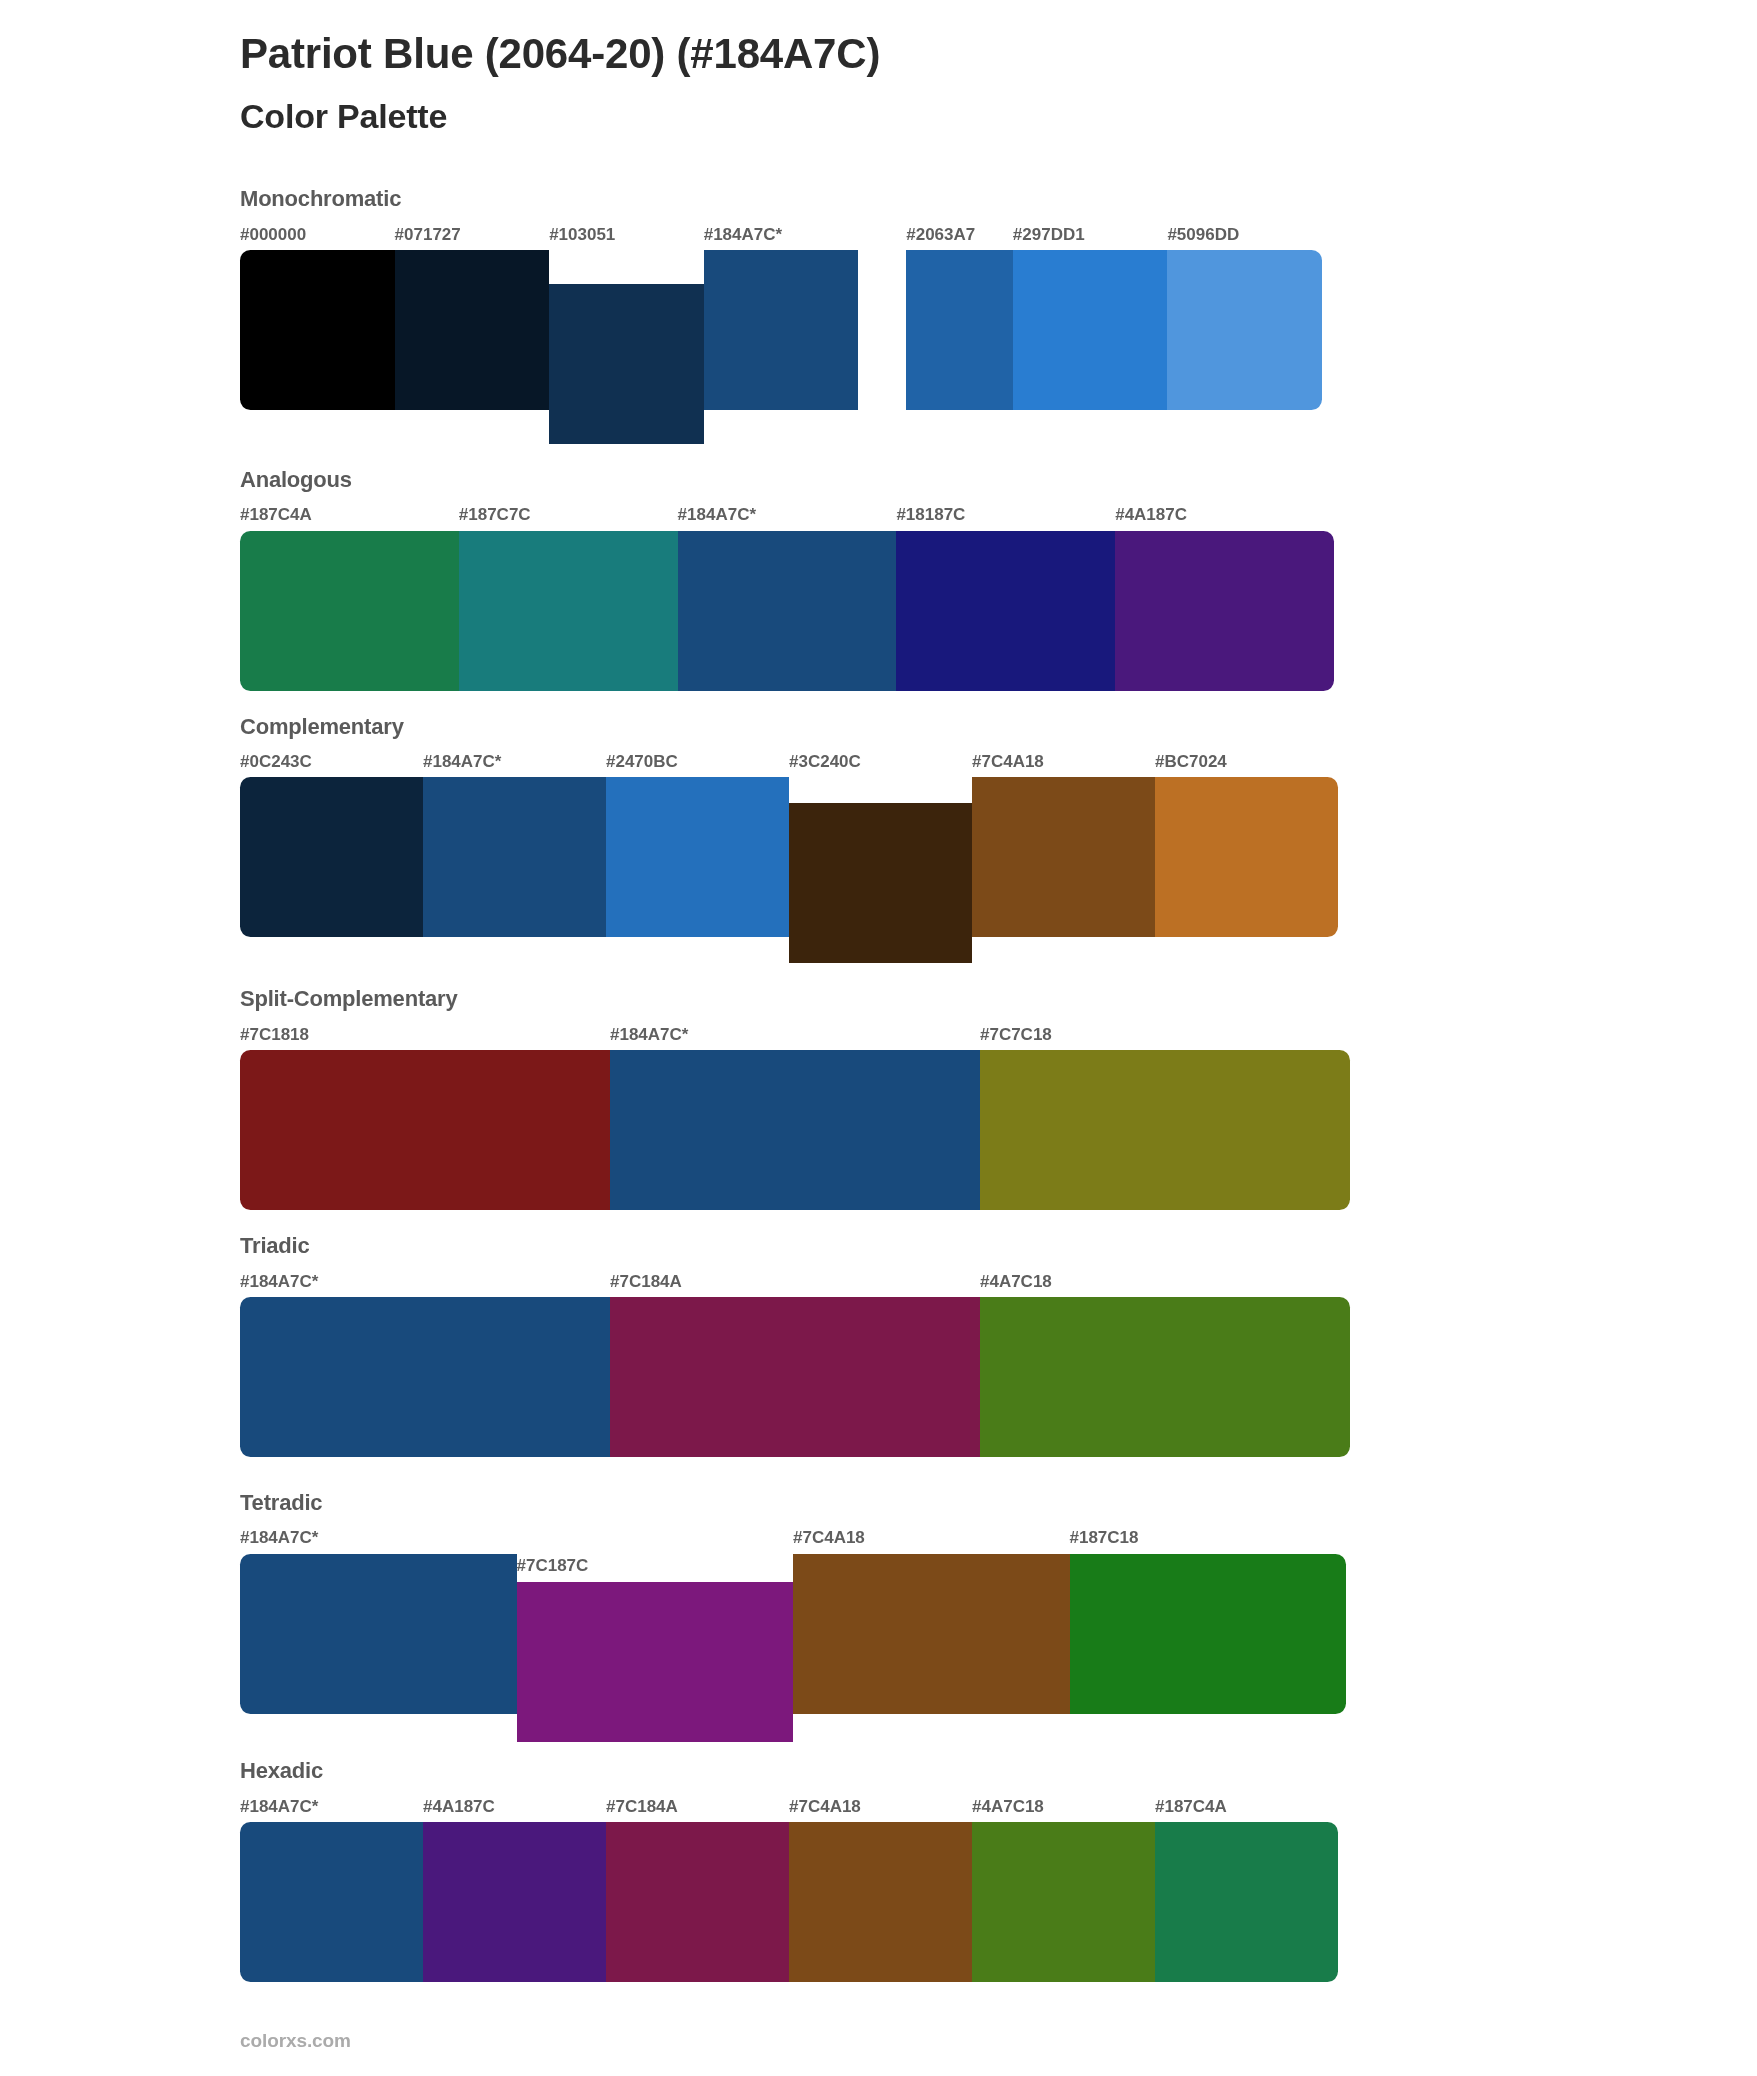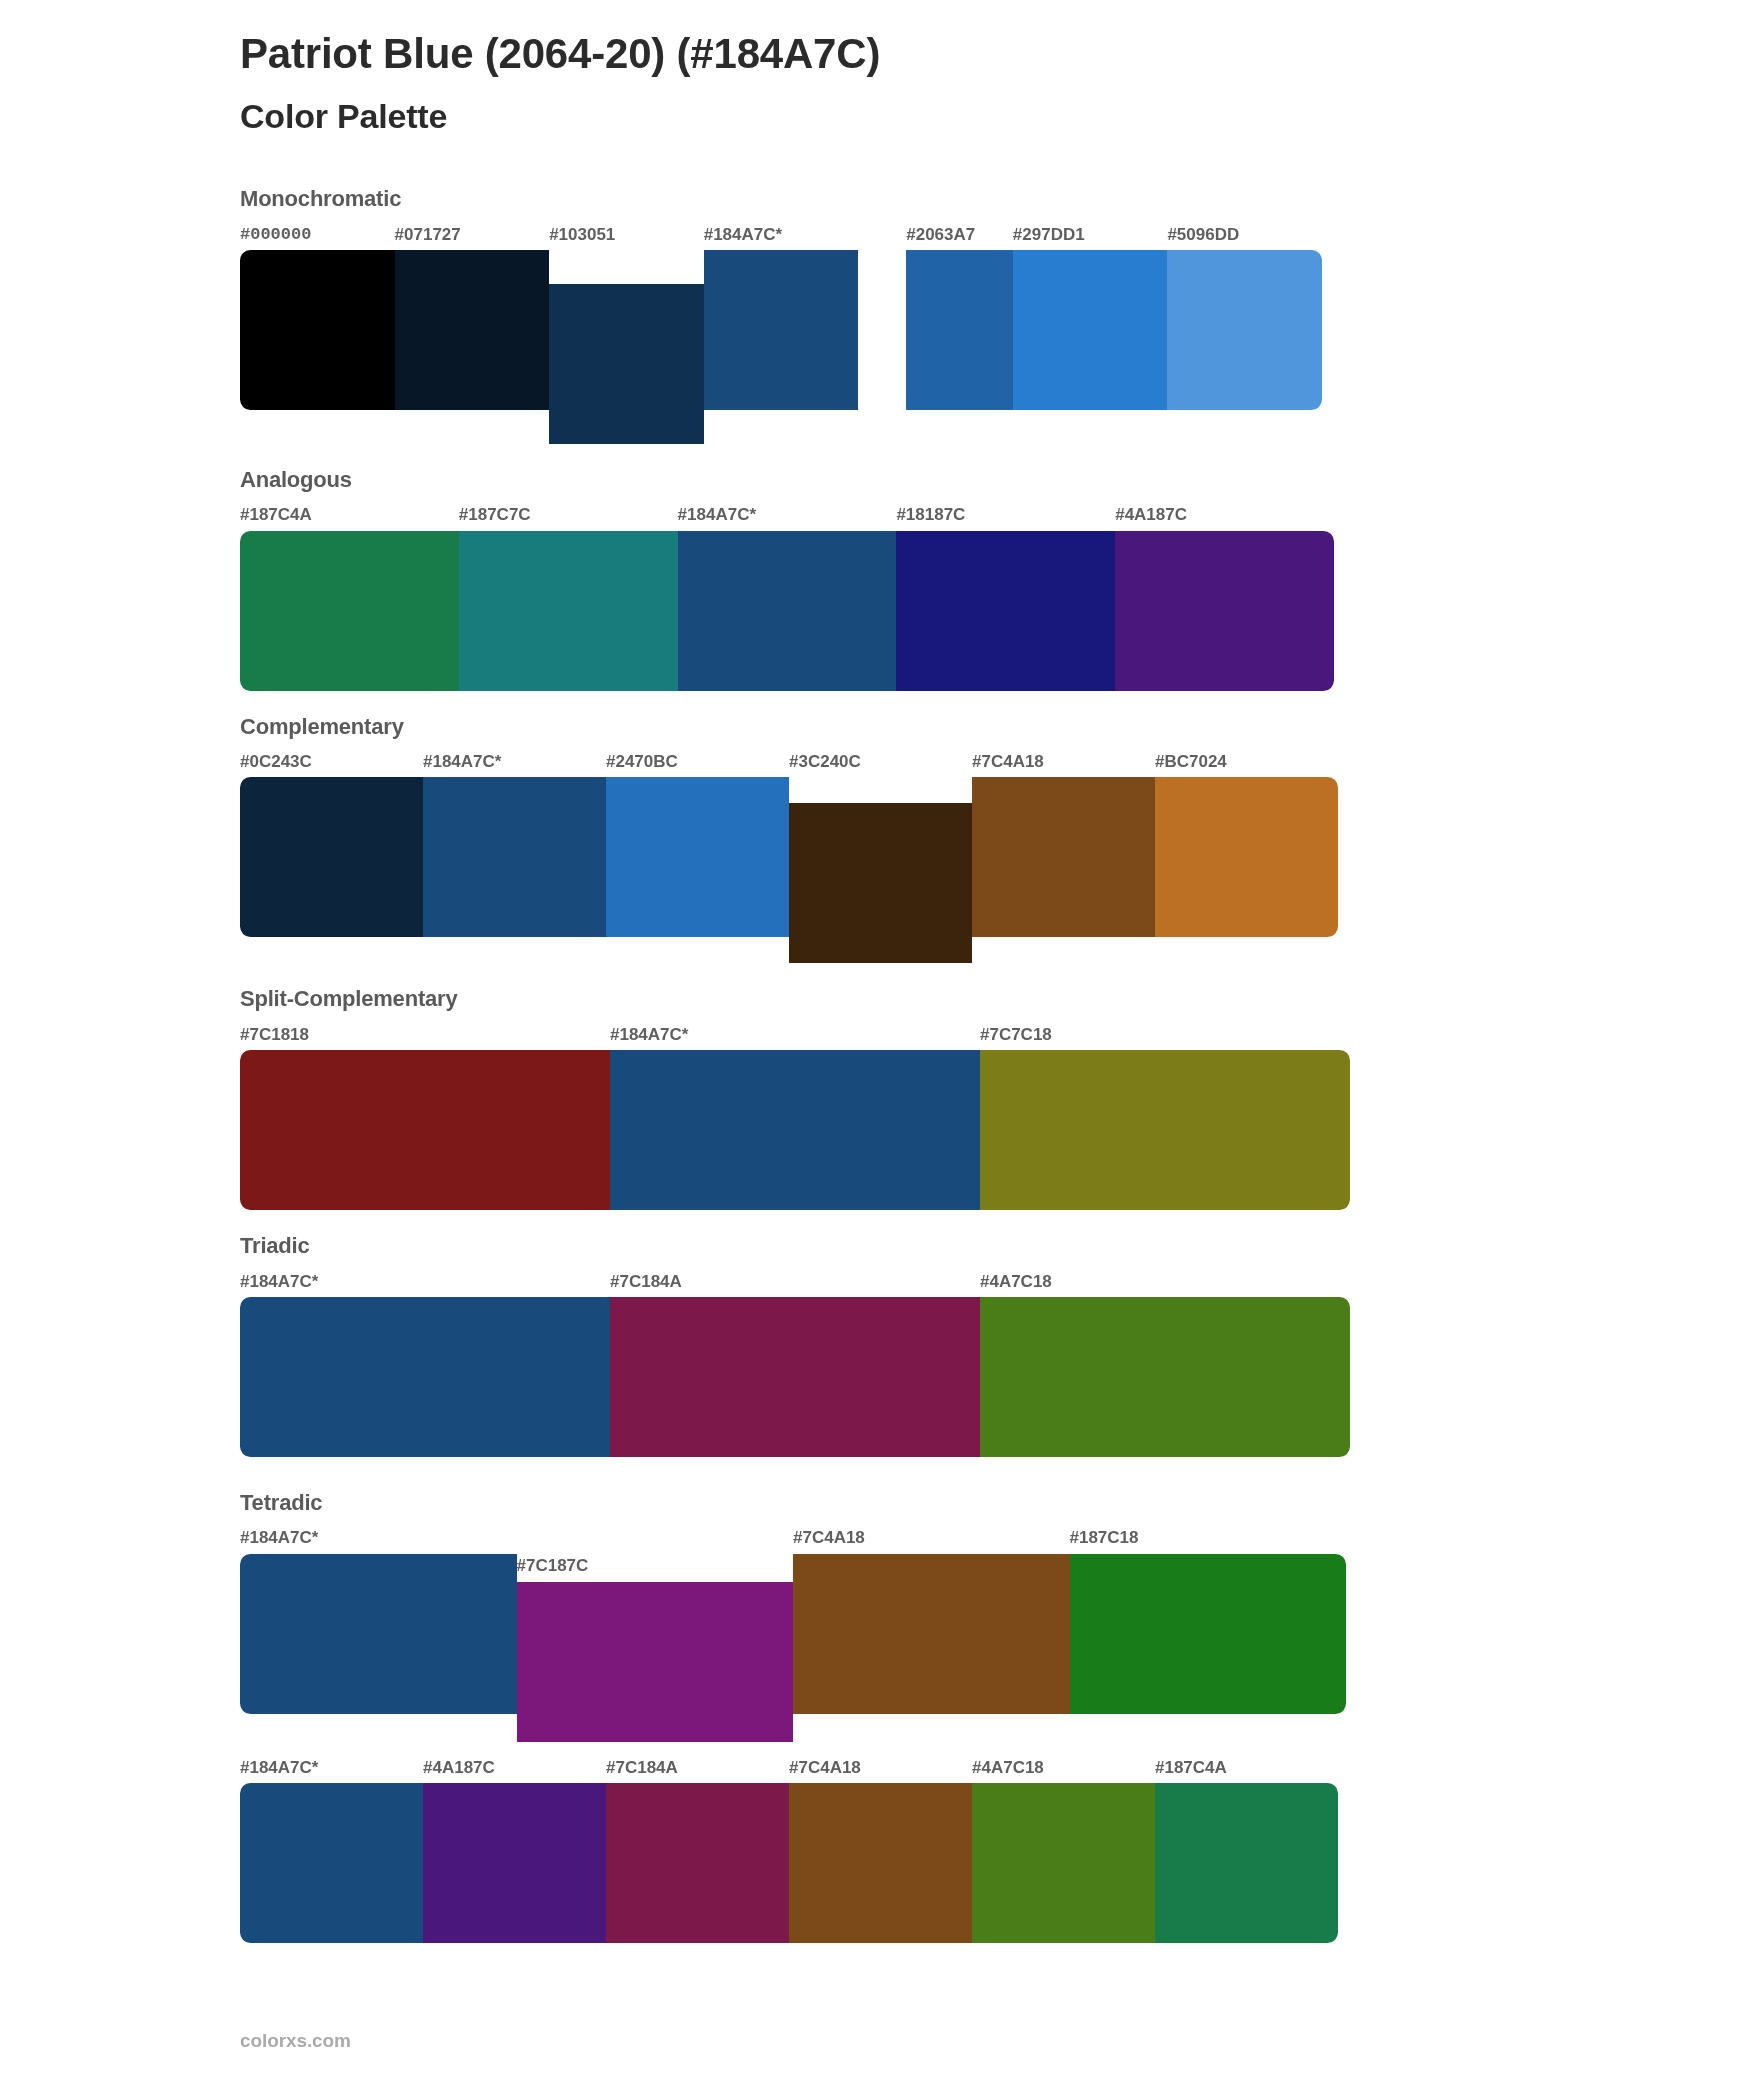--- a/index.html
+++ b/index.html
@@ -98,21 +98,21 @@
 
 <div class="page">
 
   <h1 class="title">Patriot Blue (2064-20) (#184A7C)</h1>
   <h2 class="subtitle">Color Palette</h2>
 
   <div class="sections" id="sections-container">
       <div class="section sec-monochromatic">
         <div class="section-heading">Monochromatic</div>
         <div class="swatch-row" style="width: 1082px;">
-          <div class="swatch" style="width: 14.2857%; font-family: Liberation Mono, monospace;">
+          <div class="swatch" style="width: 14.2857%;">
             <div class="swatch-label">#000000</div>
             <div class="swatch-chip" style="background: rgb(0, 0, 0);"></div>
           </div>
           <div class="swatch" style="width: 14.2857%;">
             <div class="swatch-label">#071727</div>
             <div class="swatch-chip" style="background: rgb(7, 23, 39);"></div>
           </div>
           <div class="swatch" style="width: 14.2857%; gap: 34px;">
             <div class="swatch-label">#103051</div>
             <div class="swatch-chip" style="background: rgb(16, 48, 81);"></div>
@@ -238,20 +238,21 @@
             <div class="swatch-label">#7C4A18</div>
             <div class="swatch-chip" style="background: rgb(124, 74, 24);"></div>
           </div>
           <div class="swatch" style="width: 25%;">
             <div class="swatch-label">#187C18</div>
             <div class="swatch-chip" style="background: rgb(24, 124, 24);"></div>
           </div>
         </div>
       </div>
       <div class="section sec-hexadic">
+        <div class="section-heading">Hexadic</div>
         <div class="swatch-row" style="width: 1098px;">
           <div class="swatch" style="width: 16.6667%;">
             <div class="swatch-label">#184A7C*</div>
             <div class="swatch-chip" style="background: rgb(24, 74, 124);"></div>
           </div>
           <div class="swatch" style="width: 16.6667%;">
             <div class="swatch-label">#4A187C</div>
             <div class="swatch-chip" style="background: rgb(74, 24, 124);"></div>
           </div>
           <div class="swatch" style="width: 16.6667%;">

